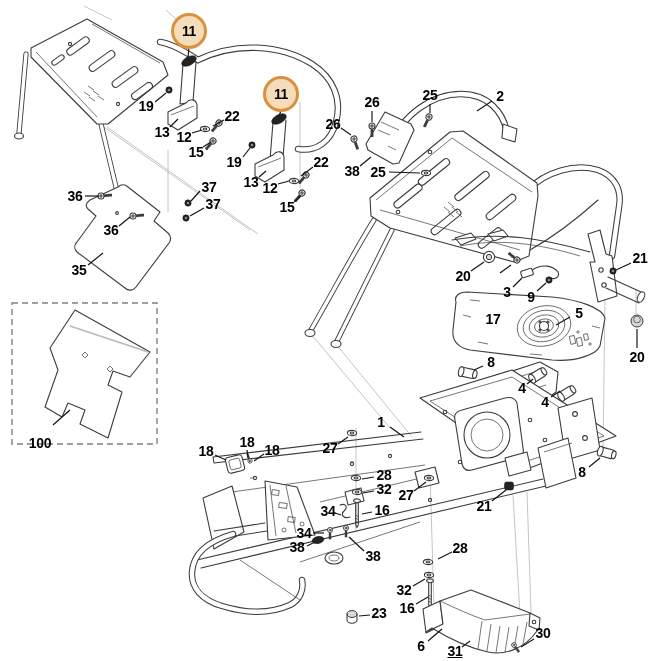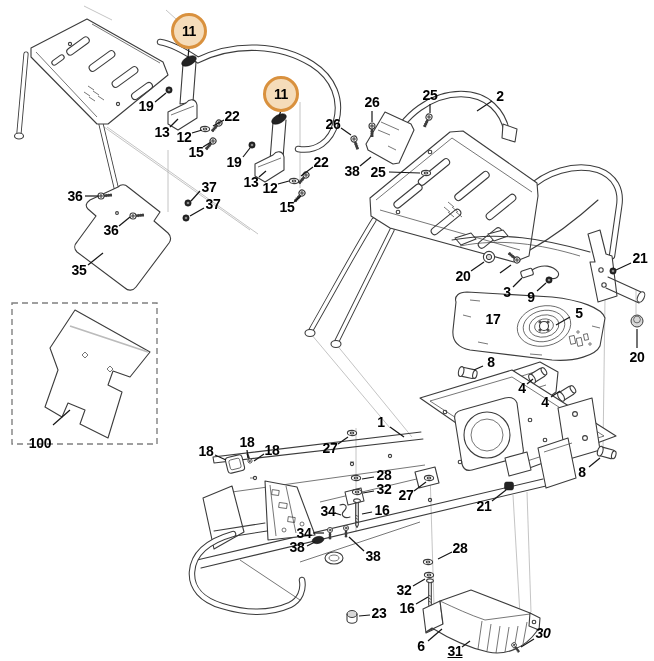--- a/index.html
+++ b/index.html
@@ -412,16 +412,16 @@
       <div class="callout" style="left: 304px; top: 533px;">34</div>
       <div class="callout" style="left: 297px; top: 547px;">38</div>
       <div class="callout" style="left: 373px; top: 556px;">38</div>
       <div class="callout" style="left: 582px; top: 472px;">8</div>
       <div class="callout" style="left: 460px; top: 548px;">28</div>
       <div class="callout" style="left: 404px; top: 590px;">32</div>
       <div class="callout" style="left: 407px; top: 608px;">16</div>
       <div class="callout" style="left: 379px; top: 613px;">23</div>
       <div class="callout" style="left: 421px; top: 646px;">6</div>
       <div class="callout" style="left: 455px; top: 651px; text-decoration: underline;">31</div>
-      <div class="callout" style="left: 543px; top: 633px; font-style: italic;">30</div>
+      <div class="callout" style="left: 543px; top: 633px;">30</div>
     </div>
 
 </div>
 
 </body></html>

